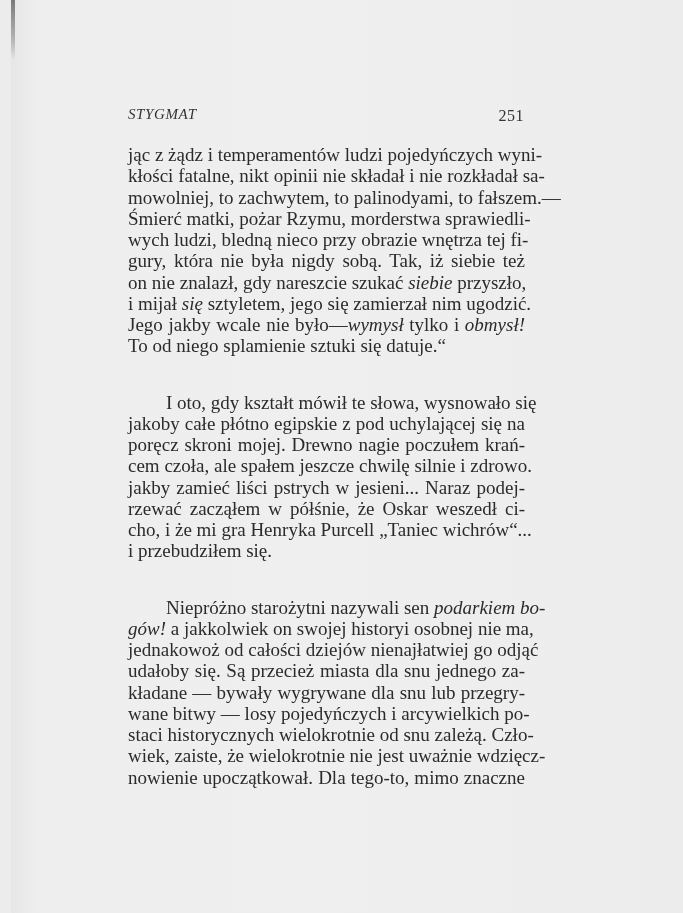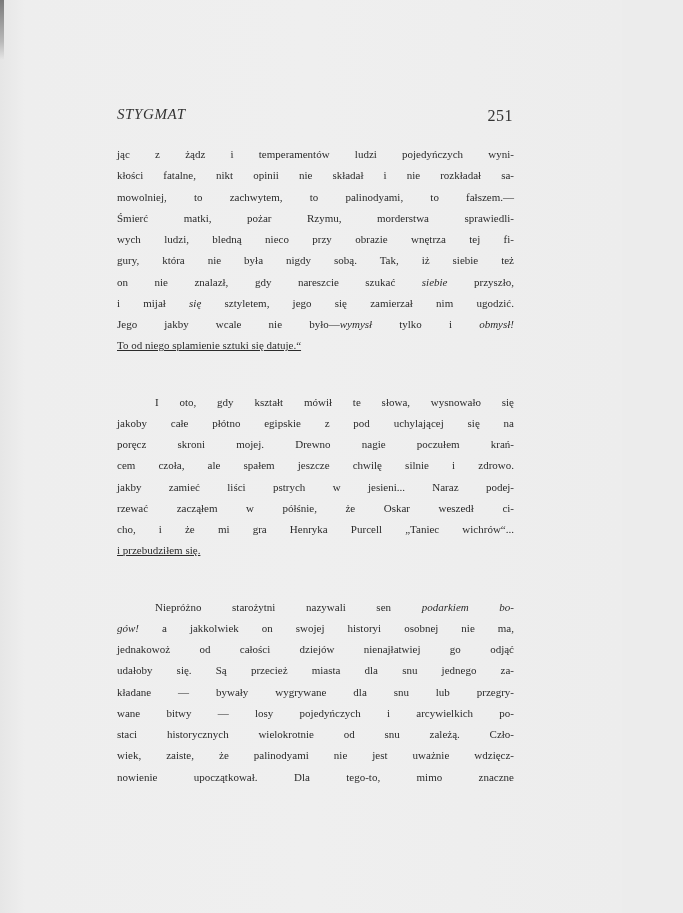--- a/index.html
+++ b/index.html
@@ -10,21 +10,21 @@
       width: 683px;
       height: 913px;
       overflow: hidden;
       background: #ececec;
       position: relative;
       font-family: "Liberation Serif", "DejaVu Serif", serif;
       color: #2a2a2a;
     }
     .page {
       position: absolute;
-      left: 0; top: 0;
+      left: 11px; top: 0;
       width: 622px; height: 913px;
       background: linear-gradient(90deg, #e6e6e6 0%, #eeeeee 4%, #efefef 50%, #ededed 100%);
     }
     .edge-strip {
       position: absolute;
       left: 0; top: 0;
       width: 4px; height: 60px;
       background: linear-gradient(180deg, #7a7a7a 0%, #b9b9b9 70%, rgba(220,220,220,0) 100%);
     }
     .running-head {
@@ -54,29 +54,28 @@
     .body-text {
       position: absolute;
       left: 117px;
       top: 144px;
       width: 397px;
     }
     .line {
       display: block;
       height: 21.25px;
       line-height: 21.25px;
-      font-size: 11px;
+      font-size: 19px;
       white-space: nowrap;
       text-align: justify;
       text-align-last: justify;
       color: #2b2b2b;
     }
     .line.last {
       text-align-last: left;
-      text-decoration: underline;
     }
     .line.indent {
       padding-left: 38px;
       margin-top: 35px;
     }
     .line em {
     }
   </style>
 </head>
 <body>
@@ -108,16 +107,16 @@
       <div class="line"><span>rzewać zacząłem w półśnie, że Oskar weszedł ci-</span></div>
       <div class="line"><span>cho, i że mi gra Henryka Purcell „Taniec wichrów“...</span></div>
       <div class="line last"><span>i przebudziłem się.</span></div>
       <div class="line indent"><span>Niepróżno starożytni nazywali sen </span><em>podarkiem bo-</em></div>
       <div class="line"><em>gów!</em><span> a jakkolwiek on swojej historyi osobnej nie ma,</span></div>
       <div class="line"><span>jednakowoż od całości dziejów nienajłatwiej go odjąć</span></div>
       <div class="line"><span>udałoby się. Są przecież miasta dla snu jednego za-</span></div>
       <div class="line"><span>kładane — bywały wygrywane dla snu lub przegry-</span></div>
       <div class="line"><span>wane bitwy — losy pojedyńczych i arcywielkich po-</span></div>
       <div class="line"><span>staci historycznych wielokrotnie od snu zależą. Czło-</span></div>
-      <div class="line"><span>wiek, zaiste, że palinodyami nie jest uważnie wdzięcz-</span></div>
+      <div class="line"><span>wiek, zaiste, że wielokrotnie nie jest uważnie wdzięcz-</span></div>
       <div class="line"><span>nowienie upoczątkował. Dla tego-to, mimo znaczne</span></div>
     </div>
 </div>
 
 </body></html>

